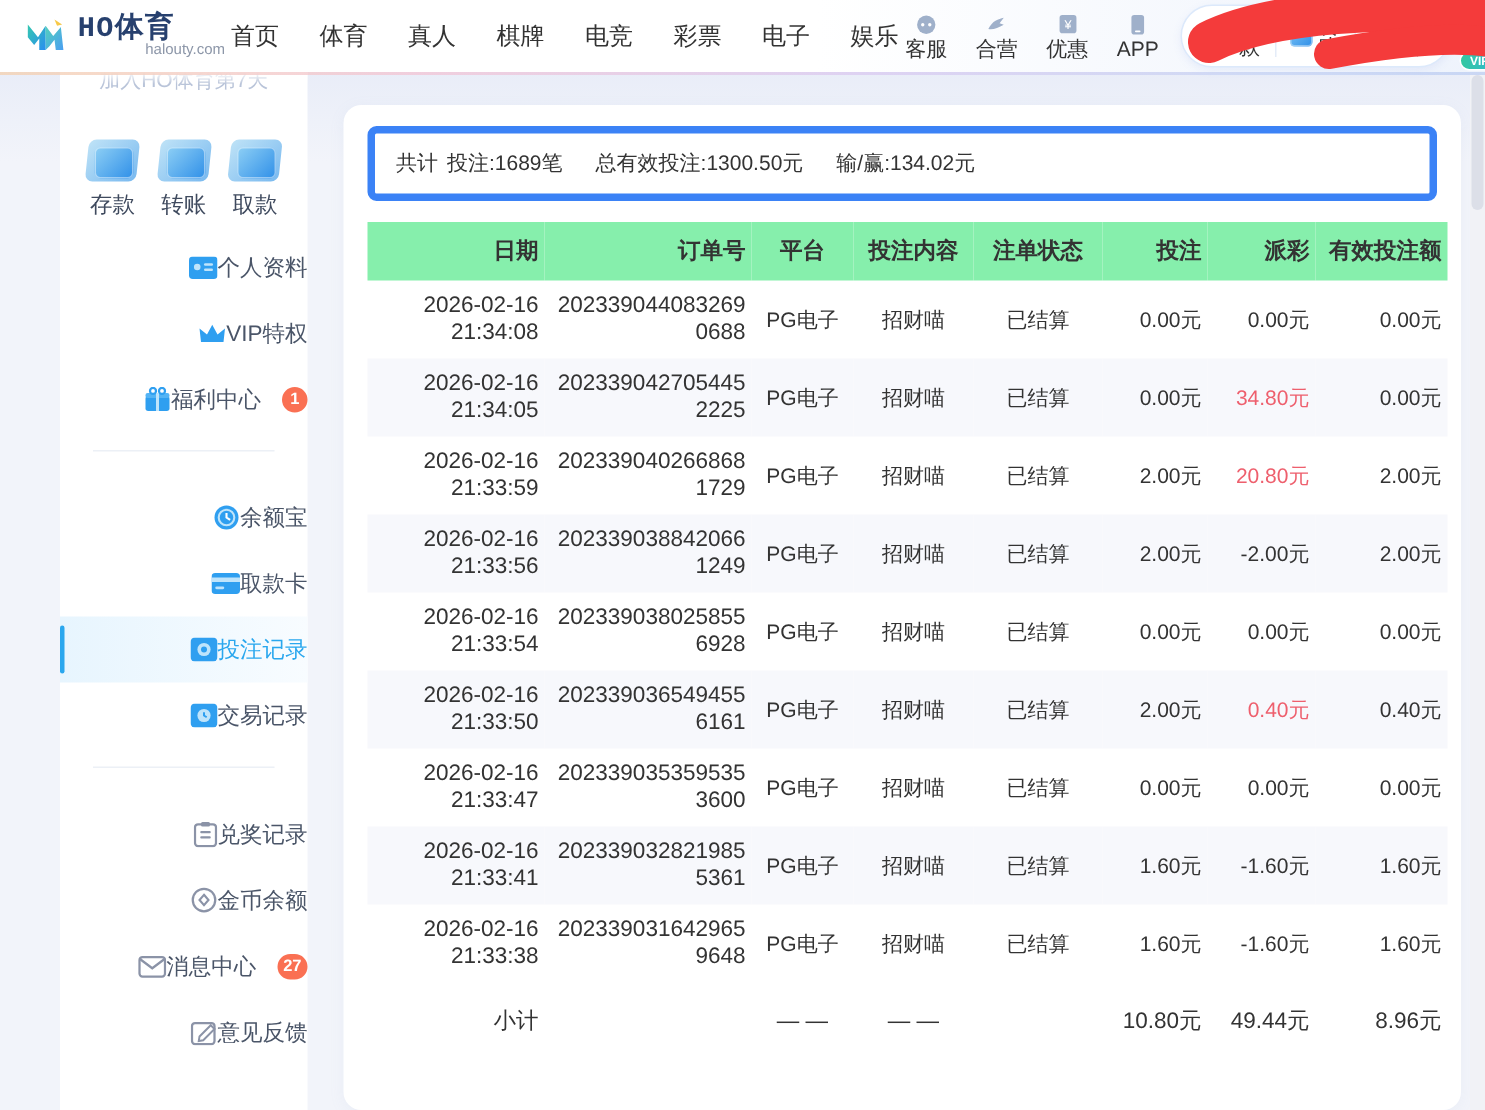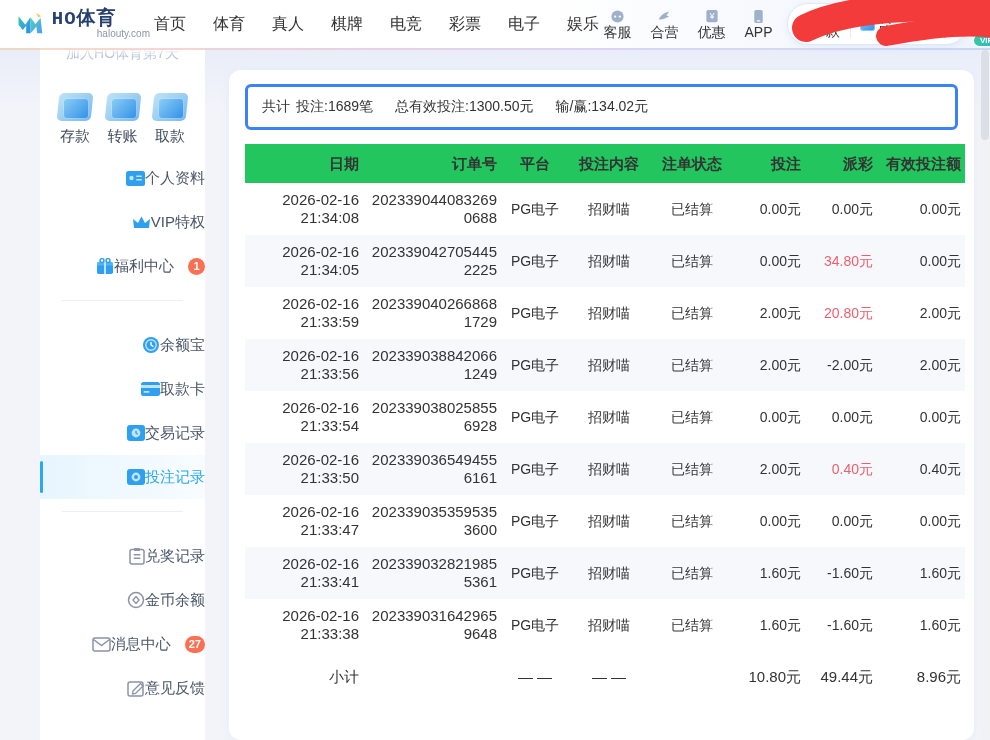--- a/index.html
+++ b/index.html
@@ -57,25 +57,25 @@
   .m-item.active .lbl { color:#2aa7ee; }
   .badge { background:#fa7053; color:#fff; font-size:11px; min-width:17px; height:17px; border-radius:9px;
     display:flex; align-items:center; justify-content:center; padding:0 4px; margin-left:14px; font-weight:bold;}
   .divider { height:1px; background:#ecf0f6; margin:12px 22px; }
   .sb-fade { position:absolute; top:0; left:0; right:0; height:8px; background:linear-gradient(#ffffff,rgba(255,255,255,0)); }
 
   
   .main { flex:1; padding:22px 16px 0 24px; min-width:0; }
   .panel { background:#fff; border-radius:12px; padding:14px 16px 0 16px; height:100%;
     box-shadow:0 2px 10px rgba(140,160,210,.08); }
-  .summary { border:3px solid #3b82f6; border-radius:6px; padding:11px 14px; display:flex; gap:22px;
+  .summary { border:5px solid #3b82f6; border-radius:6px; padding:11px 14px; display:flex; gap:22px;
     font-size:14px; color:#333; }
   .summary b { font-weight:normal; }
   table { width:100%; border-collapse:collapse; table-layout:fixed; margin-top:14px; }
-  thead th { background:#22c55e; font-size:15px; font-weight:bold; color:#333; padding:10px 4px; line-height:19px; }
+  thead th { background:#86efac; font-size:15px; font-weight:bold; color:#333; padding:10px 4px; line-height:19px; }
   tbody td { font-size:14px; color:#333; padding:8px 4px; height:51px; line-height:18px; }
   tbody tr:nth-child(even) { background:#f7f8fc; }
   .c-date,.hd-date { text-align:right; }
   .c-date span { display:inline-block; width:100px; text-align:right; font-size:15px; }
   .c-order,.hd-order { text-align:right; }
   .c-order span { display:inline-block; width:126px; word-break:break-all; text-align:right; font-size:15px; }
   .c-plat,.hd-plat,.c-cont,.hd-cont,.c-stat,.hd-stat { text-align:center; }
   .c-bet,.hd-bet,.c-pay,.hd-pay,.c-valid,.hd-valid { text-align:right; }
   td.red { color:#ee5f6d; }
   tr.subtotal { background:#fff !important; }
@@ -256,35 +256,35 @@
         <span class="lbl">余额宝</span>
       </div>
       <div class="m-item">
         <svg width="19" height="14" viewBox="0 0 19 14">
             <rect width="19" height="14" rx="2.5" fill="#2f9ff0"></rect>
             <rect y="3" width="19" height="3" fill="#bfe4fb"></rect>
             <rect x="2.5" y="9" width="6" height="1.8" rx=".9" fill="#bfe4fb"></rect>
           </svg>
         <span class="lbl">取款卡</span>
       </div>
-      <div class="m-item">
-        <svg width="18" height="16" viewBox="0 0 18 16">
-            <rect width="18" height="16" rx="3" fill="#2f9ff0"></rect>
-            <circle cx="9" cy="8" r="4.4" fill="#bfe4fb"></circle>
-            <path d="M9 5.8 L9 8 L10.8 9.2" stroke="#2f9ff0" stroke-width="1.3" fill="none"></path>
-          </svg>
-        <span class="lbl">交易记录</span>
-      </div>
       <div class="m-item active">
         <svg width="18" height="16" viewBox="0 0 18 16">
             <rect width="18" height="16" rx="3" fill="#2f9ff0"></rect>
             <circle cx="9" cy="8" r="4.4" fill="#bfe4fb"></circle>
             <circle cx="9" cy="8" r="2" fill="#2f9ff0"></circle>
           </svg>
         <span class="lbl">投注记录</span>
+      </div>
+      <div class="m-item">
+        <svg width="18" height="16" viewBox="0 0 18 16">
+            <rect width="18" height="16" rx="3" fill="#2f9ff0"></rect>
+            <circle cx="9" cy="8" r="4.4" fill="#bfe4fb"></circle>
+            <path d="M9 5.8 L9 8 L10.8 9.2" stroke="#2f9ff0" stroke-width="1.3" fill="none"></path>
+          </svg>
+        <span class="lbl">交易记录</span>
       </div>
     </div>
 
     <div class="divider"></div>
 
     <div class="menu">
       <div class="m-item">
         <svg width="16" height="18" viewBox="0 0 16 18">
             <rect x="1" y="2.5" width="14" height="14.5" rx="2" fill="none" stroke="#8b93a7" stroke-width="1.5"></rect>
             <rect x="5" y="1" width="6" height="3" rx="1" fill="#8b93a7"></rect>

